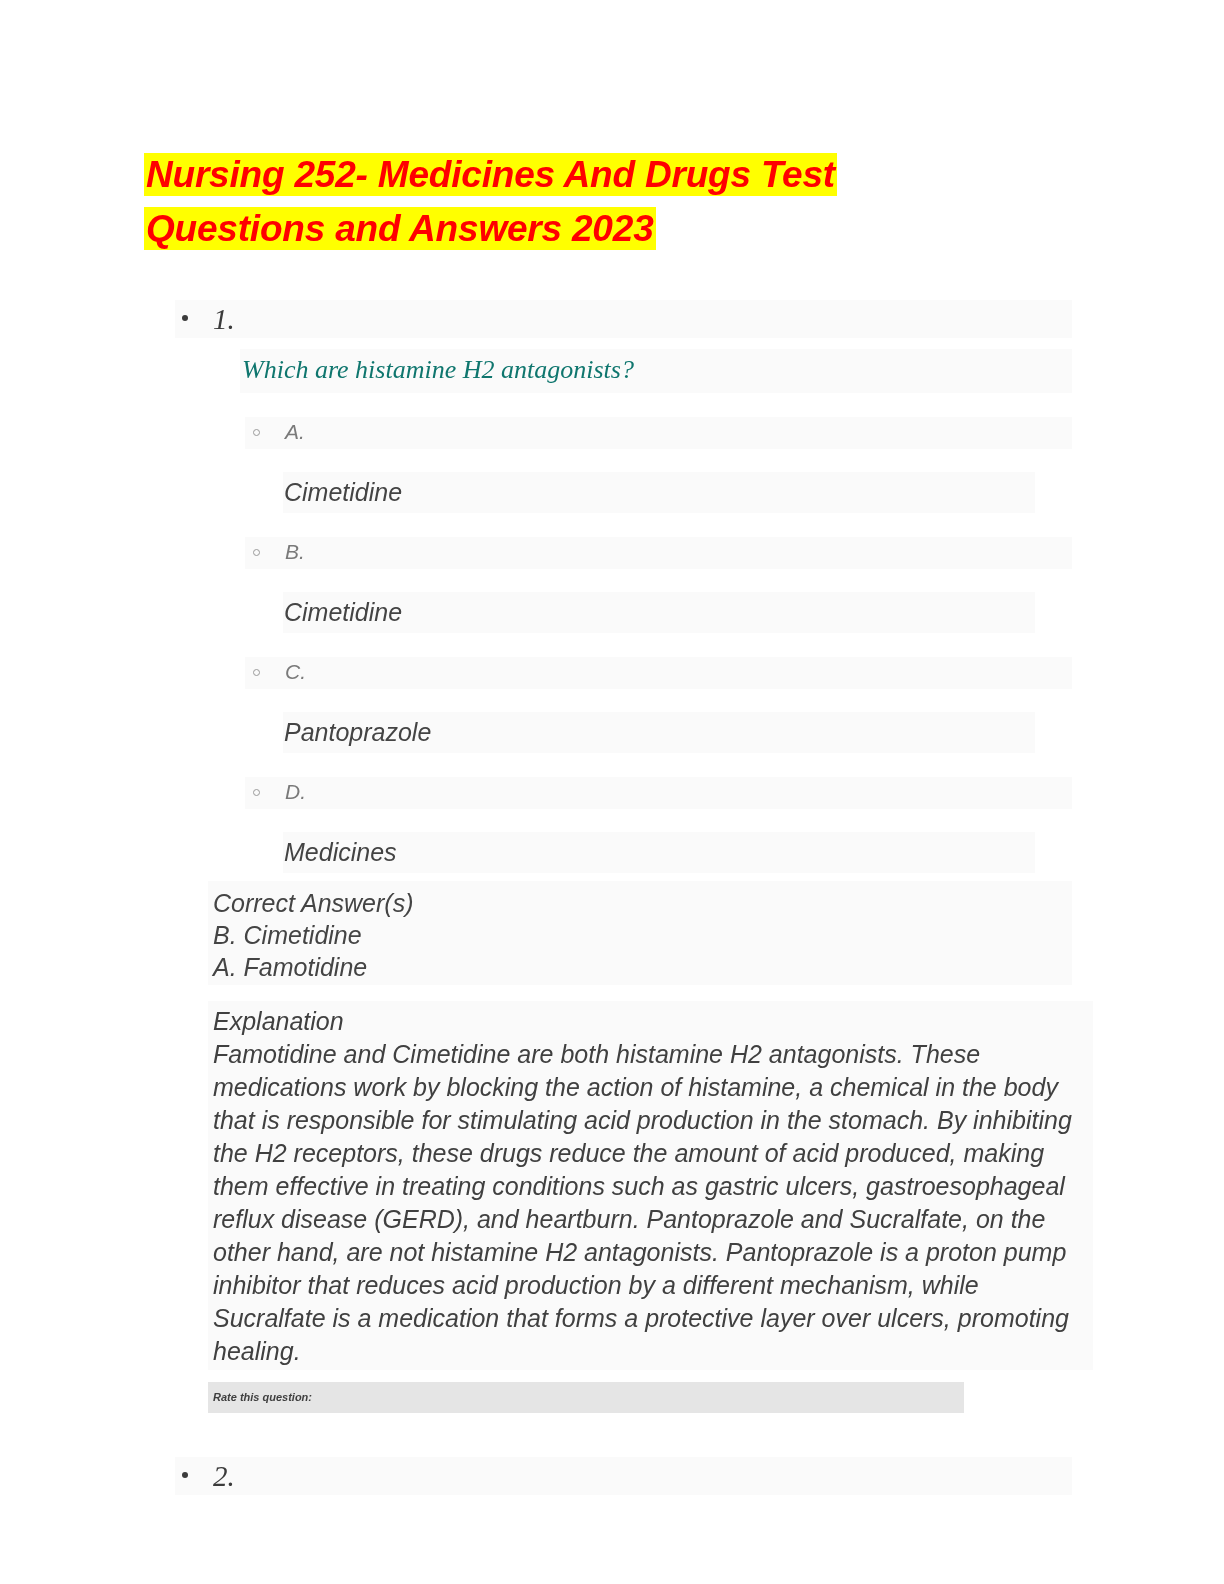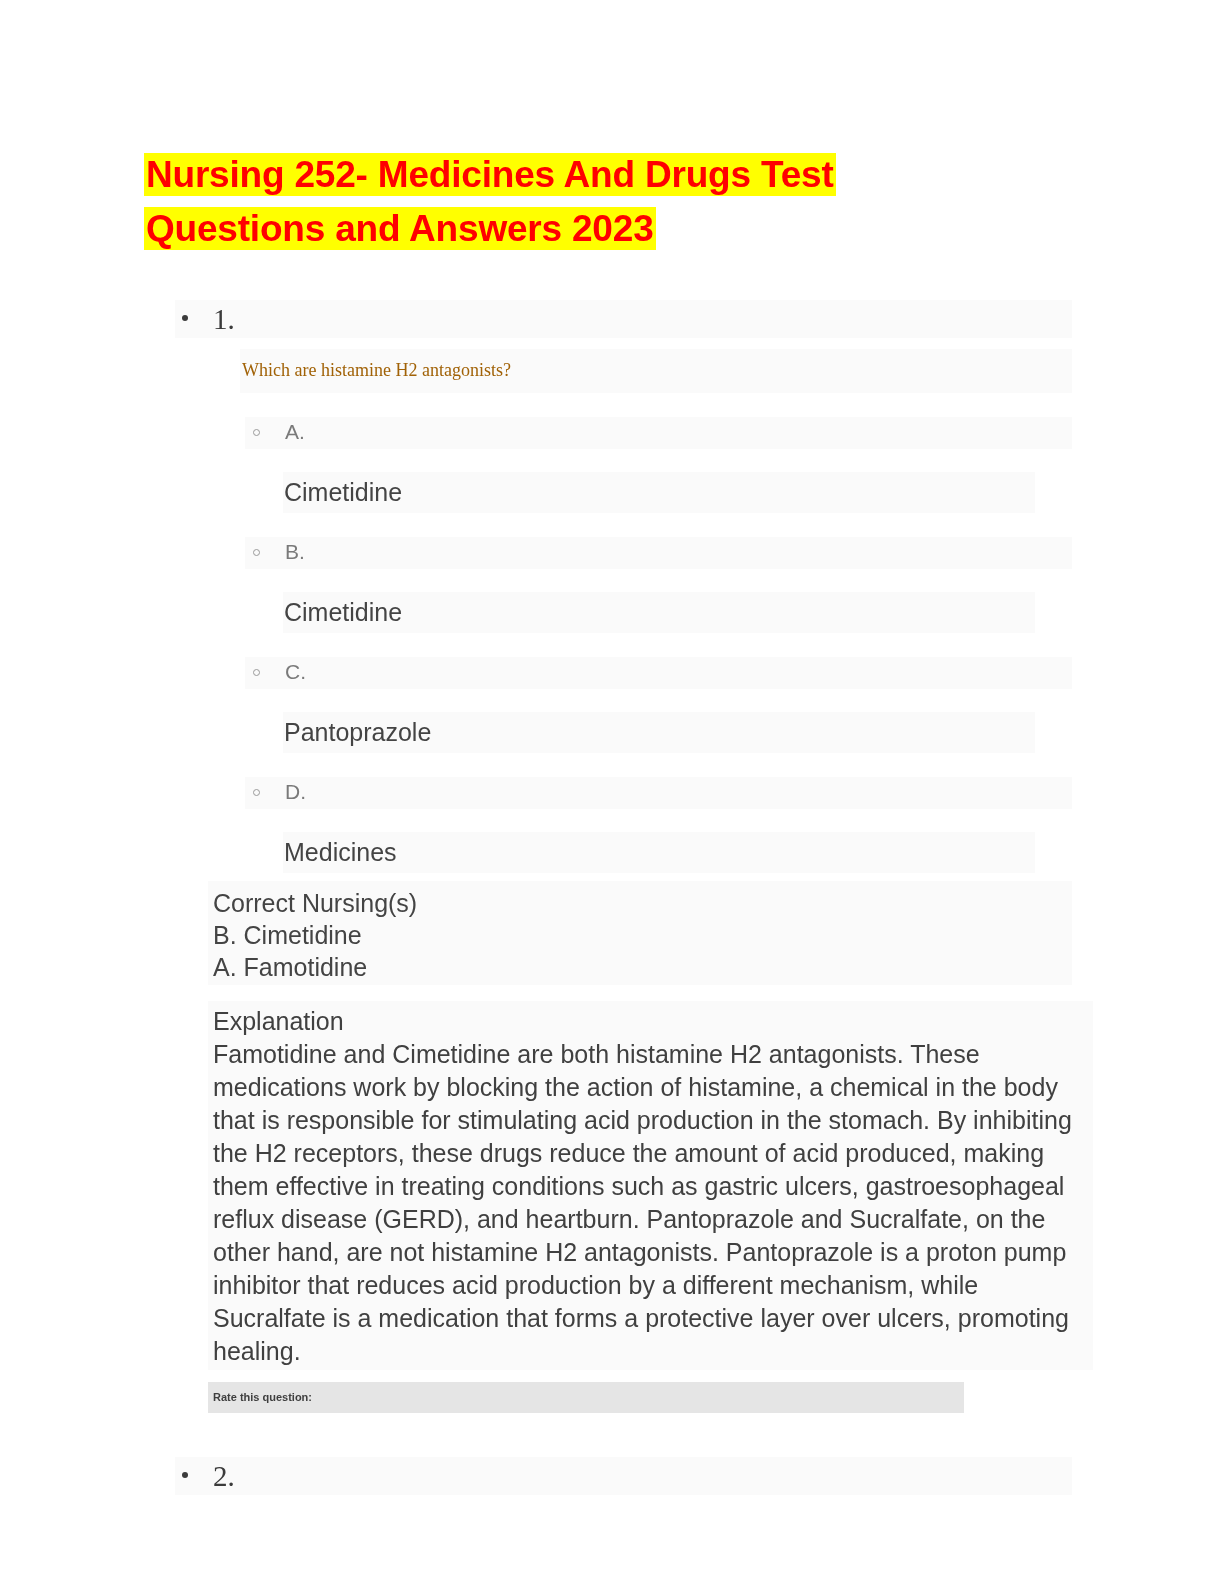--- a/index.html
+++ b/index.html
@@ -14,20 +14,21 @@
     -webkit-font-smoothing: antialiased;
     overflow: hidden;
   }
 
   .page {
     position: relative;
     width: 1108px;
     height: 1584px;
     box-sizing: border-box;
     padding: 0;
+    font-style: italic;
   }
 
   
   .doc-title {
     position: absolute;
     left: 144px;
     top: 148px;
     width: 830px;
     font-family: "Liberation Sans", sans-serif;
     font-weight: bold;
@@ -81,23 +82,23 @@
     line-height: 36px;
     color: #3b3b3b;
   }
 
   
   .q-stem {
     margin-left: 240px;
     width: 832px;
     background: #fafafa;
     font-family: "Liberation Serif", serif;
-    font-size: 18px;
+    font-size: 26px;
     line-height: 34px;
-    color: #a16207;
+    color: #0f766e;
     padding: 4px 0 6px 2px;
     box-sizing: border-box;
     margin-top: 11px;
   }
 
   
   .opt-letter-row {
     position: relative;
     margin-left: 245px;
     width: 827px;
@@ -221,21 +222,21 @@
       </div>
       <div class="opt-text">Pantoprazole</div>
 
       <div class="opt-letter-row">
         <span class="opt-bullet"></span>
         <span class="opt-letter">D.</span>
       </div>
       <div class="opt-text">Medicines</div>
 
       <div class="ans-block">
-        <span class="line">Correct Nursing(s)</span>
+        <span class="line">Correct Answer(s)</span>
         <span class="line">B. Cimetidine</span>
         <span class="line">A. Famotidine</span>
       </div>
 
       <div class="expl-block">
         <span class="expl-heading">Explanation</span>
         <span class="expl-body">Famotidine and Cimetidine are both histamine H2 antagonists. These medications work by blocking the action of histamine, a chemical in the body that is responsible for stimulating acid production in the stomach. By inhibiting the H2 receptors, these drugs reduce the amount of acid produced, making them effective in treating conditions such as gastric ulcers, gastroesophageal reflux disease (GERD), and heartburn. Pantoprazole and Sucralfate, on the other hand, are not histamine H2 antagonists. Pantoprazole is a proton pump inhibitor that reduces acid production by a different mechanism, while Sucralfate is a medication that forms a protective layer over ulcers, promoting healing.</span>
       </div>
 
       <div class="rate-row">Rate this question:</div>

